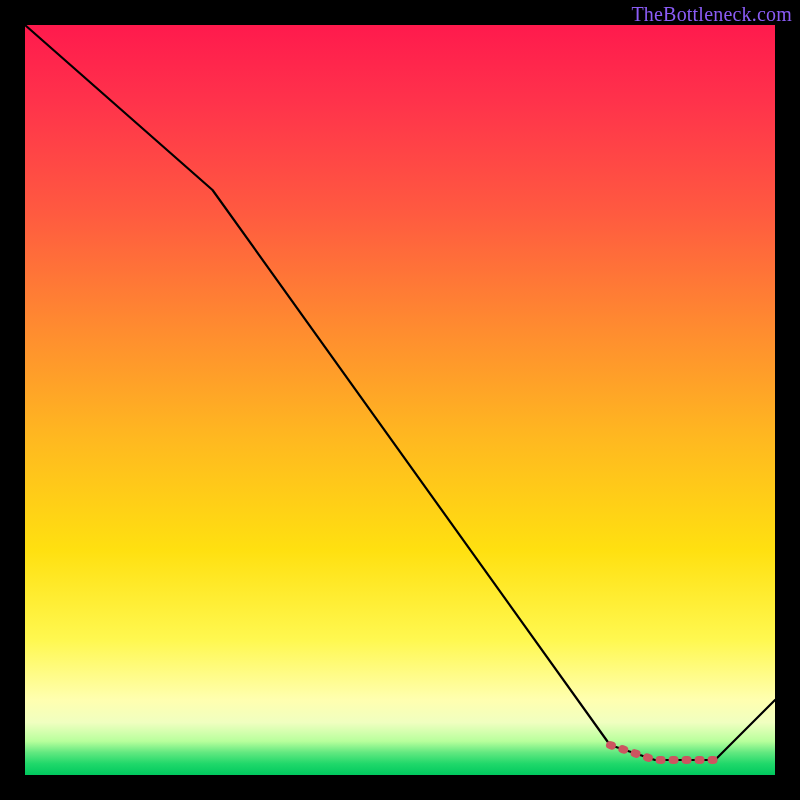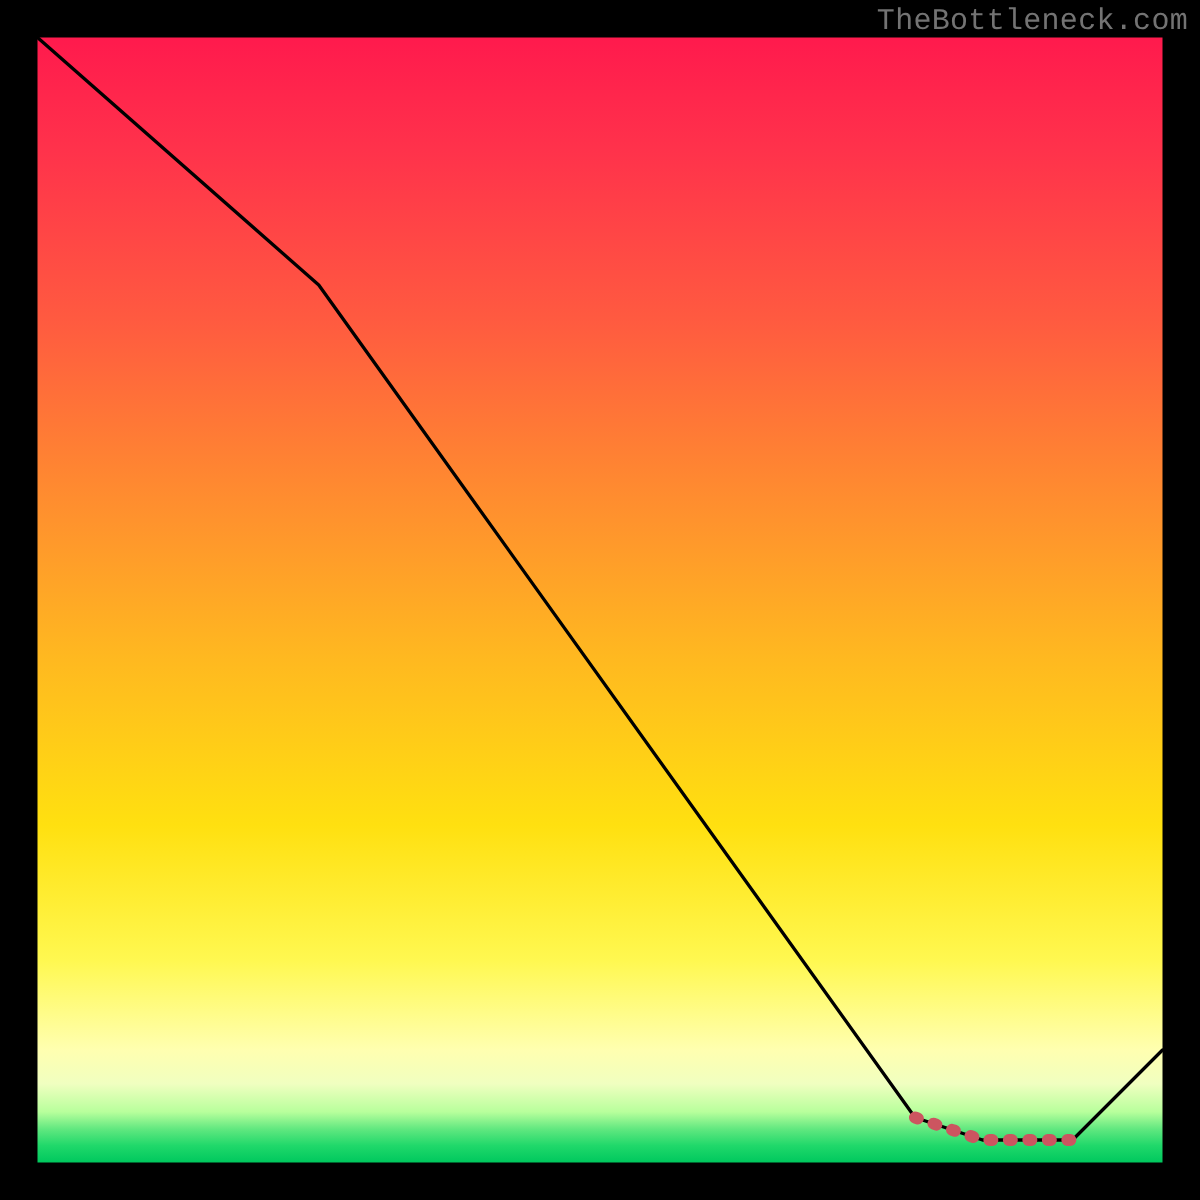--- a/index.html
+++ b/index.html
@@ -37,23 +37,23 @@
       #b8ff9c 95.5%,
       #62e880 97%,
       #20d86a 98.5%,
       #00c85e 100%
     );
   }
   .watermark {
     position: absolute;
     top: 3px;
     right: 8px;
-    font-family: Liberation Mono, monospace;
+    font-family: Liberation Serif, serif;
     font-size: 20px;
-    color: #737373;
+    color: #8b5cf6;
     letter-spacing: 0.2px;
     user-select: none;
   }
   svg.overlay {
     position: absolute;
     left: 25px;
     top: 25px;
     width: 750px;
     height: 750px;
     overflow: visible;

